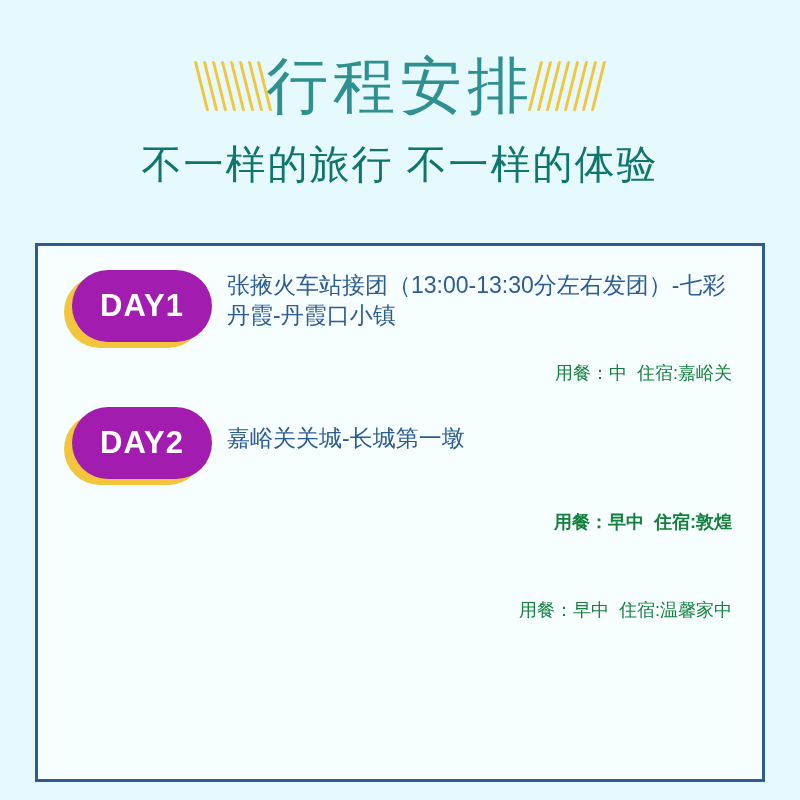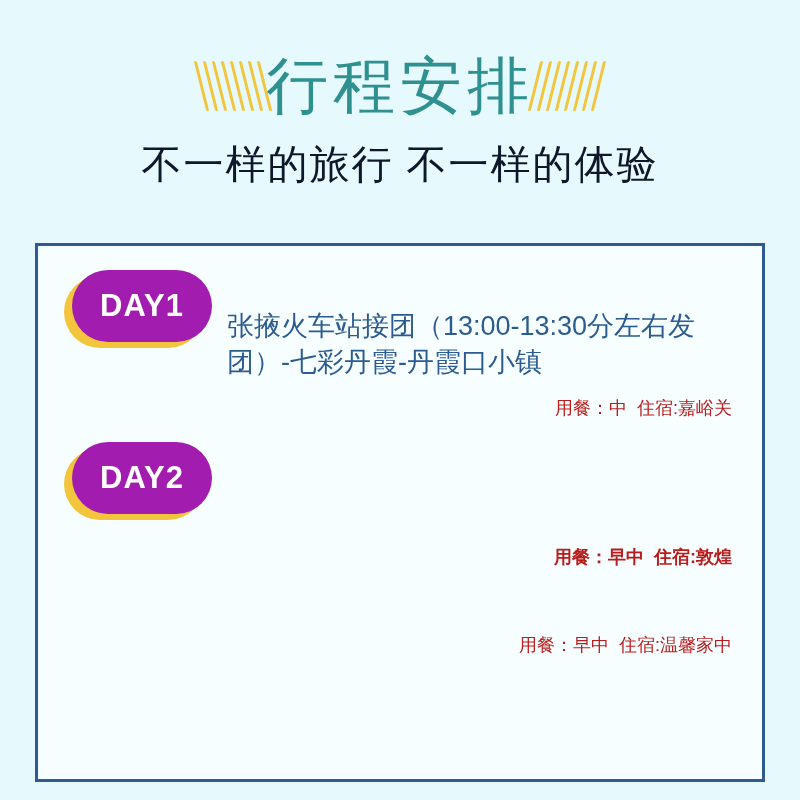--- a/index.html
+++ b/index.html
@@ -23,21 +23,21 @@
   .slash.fwd{transform:skewX(-14deg);}
 
   .main-title{
     font-size:62px;line-height:1;color:#2e9190;
     letter-spacing:5px;font-weight:400;white-space:nowrap;
   }
 
   .subtitle{
     position:absolute;top:140px;left:0;width:800px;
     text-align:center;font-size:40px;line-height:1.2;
-    color:#0f172a;letter-spacing:2px;font-weight:400;white-space:nowrap;
+    color:#0f766e;letter-spacing:2px;font-weight:400;white-space:nowrap;
   }
 
   
   .card{
     position:absolute;left:35px;top:243px;
     width:730px;height:539px;
     background:#f7feff;
     border:3px solid #2f5c8f;
     box-sizing:border-box;
   }
@@ -58,26 +58,26 @@
   .badge{
     position:absolute;left:8px;top:0;
     width:140px;height:72px;border-radius:36px;
     background:#a21caf;
     display:flex;align-items:center;justify-content:center;
     color:#ffffff;font-size:31px;font-weight:bold;letter-spacing:1px;
   }
 
   .day-text{
     flex:1 1 auto;padding-left:18px;padding-right:24px;
-    color:#2c5c8f;font-size:27px;line-height:1.32;
-    letter-spacing:0px;word-break:break-all;margin-top:39px;
+    color:#2c5c8f;font-size:23px;line-height:1.32;
+    letter-spacing:0px;word-break:break-all;
   }
 
   .day-meta{
-    text-align:right;color:#b91c1c;
+    text-align:right;color:#15803d;
     font-size:18px;letter-spacing:0px;
     padding-right:30px;
   }
   .day-meta .gap{display:inline-block;width:10px;}
 </style>
 </head>
 <body>
 
 <div class="header">
 
@@ -124,20 +124,21 @@
       <span>用餐：</span><span>中</span><span class="gap"></span><span>住宿:</span><span>嘉峪关</span>
     </div>
   </div>
 
   <div class="day-block" style="padding-top:22px;">
     <div class="day-row">
       <div class="badge-wrap">
         <div class="badge-arc"></div>
         <div class="badge">DAY2</div>
       </div>
+      <div class="day-text" style="padding-top:16px;">嘉峪关关城-长城第一墩</div>
     </div>
     <div class="day-meta" style="margin-top:28px;font-weight:bold;">
       <span>用餐：</span><span>早中</span><span class="gap"></span><span>住宿:</span><span>敦煌</span>
     </div>
   </div>
 
   <div class="day-block" style="padding-top:28px;">
     <div class="day-row">
     </div>
     <div class="day-meta" style="margin-top:36px;">

